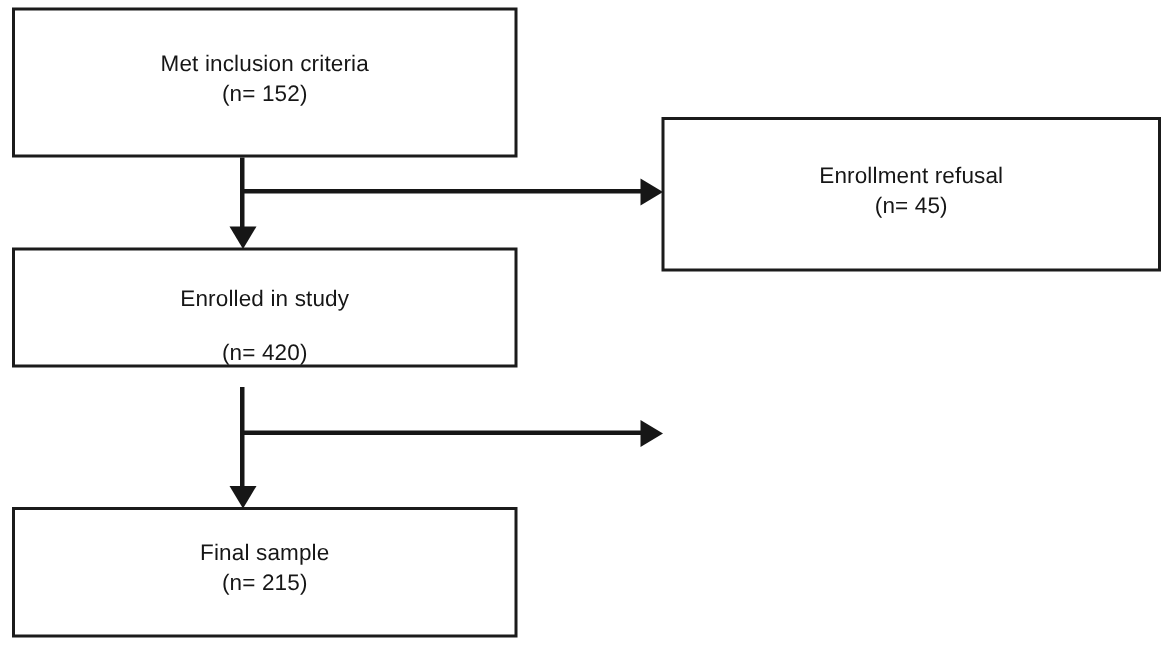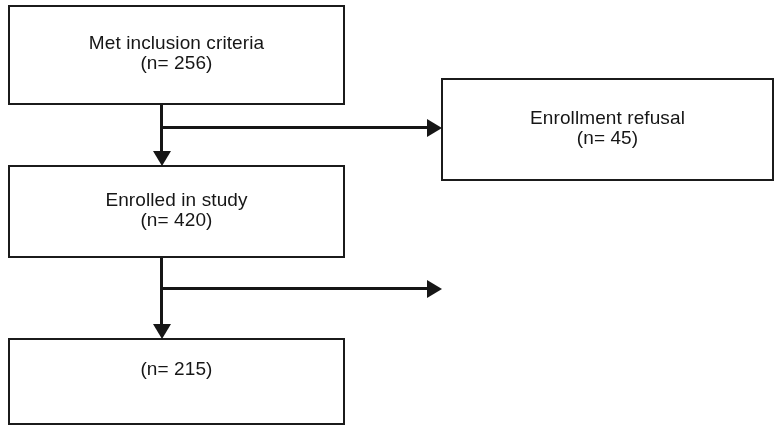--- a/index.html
+++ b/index.html
@@ -25,28 +25,28 @@
     display: flex;
     flex-direction: column;
     align-items: center;
     justify-content: flex-start;
     text-align: center;
   }
   .node-label,
   .node-count {
     color: #161616;
     font-family: "Liberation Sans", sans-serif;
-    font-size: 19px;
+    font-size: 15px;
     line-height: 20px;
     letter-spacing: 0.1px;
     white-space: nowrap;
   }
   
   .box-left-1 { left: 8px;  top: 5px;   width: 337px; height: 100px; padding-top: 26px; }
-  .box-left-2 { left: 8px;  top: 165px; width: 337px; height: 93px;  padding-top: 23px; }
+  .box-left-2 { left: 8px;  top: 165px; width: 337px; height: 80px;  padding-top: 23px; gap: 16px; }
   .box-left-3 { left: 8px;  top: 338px; width: 337px; height: 87px;  padding-top: 19px; }
   
   .box-right-1 { left: 441px; top: 78px;  width: 333px; height: 103px; padding-top: 28px; }
   .box-right-2 { left: 441px; top: 249px; width: 327px; height: 99px;  padding-top: 26px; }
 
   
   .conn {
     position: absolute;
     background: #161616;
   }
@@ -84,35 +84,36 @@
   .arrow-right-1 { left: 427px; top: 118.5px; }
   .arrow-right-2 { left: 427px; top: 279.5px; }
 </style>
 </head>
 <body>
 
 <div id="flowchart-canvas">
 
   <div class="node-box box-left-1">
     <div class="node-label">Met inclusion criteria</div>
-    <div class="node-count">(n= 256)</div>
+    <div class="node-count">(n= 152)</div>
   </div>
 
   <div class="node-box box-right-1">
     <div class="node-label">Enrollment refusal</div>
     <div class="node-count">(n= 45)</div>
   </div>
 
   <div class="node-box box-left-2">
     <div class="node-label">Enrolled in study</div>
     <div class="node-count">(n= 420)</div>
   </div>
 
 
   <div class="node-box box-left-3">
+    <div class="node-label">Final sample</div>
     <div class="node-count">(n= 215)</div>
   </div>
 
   <div class="conn conn-v stem-1"></div>
   <div class="arrow arrow-down arrow-down-1"></div>
   <div class="conn conn-h branch-1"></div>
   <div class="arrow arrow-right arrow-right-1"></div>
 
   <div class="conn conn-v stem-2"></div>
   <div class="arrow arrow-down arrow-down-2"></div>

